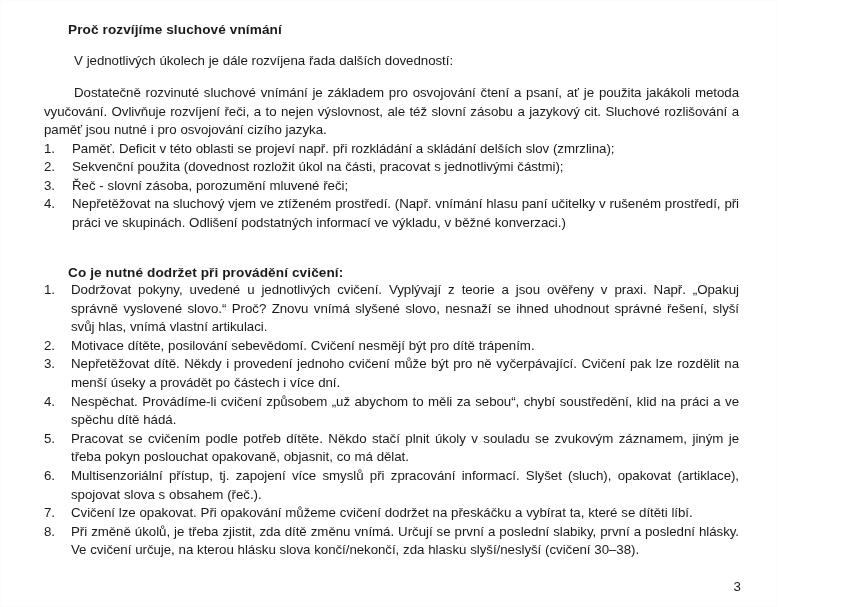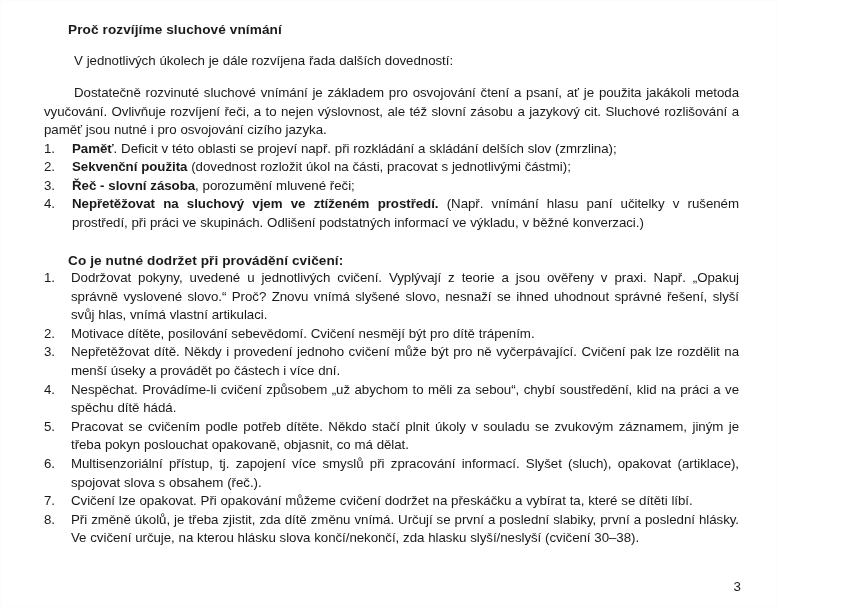--- a/index.html
+++ b/index.html
@@ -78,21 +78,21 @@
   
   .list-a { margin-top: 1px; }
   .list-a > li { padding-left: 28px; margin-top: 0px; }
   .list-a > li > .num { left: 2px; }
 
   
   .list-b { margin-top: 12px; }
   .list-b > li { padding-left: 27px; margin-top: 0px; }
   .list-b > li > .num { left: 6px; }
 
-  b, .bold { font-weight: bold; }
+  b, .bold { font-weight: normal; }
 
   
   .page-number {
     position: absolute;
     right: 36px;
     bottom: 14px;
     font-size: 13.3px;
     line-height: 1;
   }
 
@@ -127,21 +127,21 @@
     <li>
       <span class="num">3.</span>
       <span class="li-body"><b>Řeč - slovní zásoba</b><span>, porozumění mluvené řeči;</span></span>
     </li>
     <li>
       <span class="num">4.</span>
       <span class="li-body"><b>Nepřetěžovat na sluchový vjem ve ztíženém prostředí.</b><span> (Např. vnímání hlasu paní učitelky v rušeném prostředí, při práci ve skupinách. Odlišení podstatných informací ve výkladu, v běžné konverzaci.)</span></span>
     </li>
   </ol>
 
-  <h2 class="section-heading heading-2" style="margin-top:20px;">Co je nutné dodržet při provádění cvičení:</h2>
+  <h2 class="section-heading heading-2" style="margin-top:32px;">Co je nutné dodržet při provádění cvičení:</h2>
 
   <ol class="doc-list list-b">
     <li>
       <span class="num">1.</span>
       <span class="li-body">Dodržovat pokyny, uvedené u jednotlivých cvičení. Vyplývají z teorie a jsou ověřeny v praxi. Např. „Opakuj správně vyslovené slovo.“ Proč? Znovu vnímá slyšené slovo, nesnaží se ihned uhodnout správné řešení, slyší svůj hlas, vnímá vlastní artikulaci.</span>
     </li>
     <li>
       <span class="num">2.</span>
       <span class="li-body">Motivace dítěte, posilování sebevědomí. Cvičení nesmějí být pro dítě trápením.</span>
     </li>

